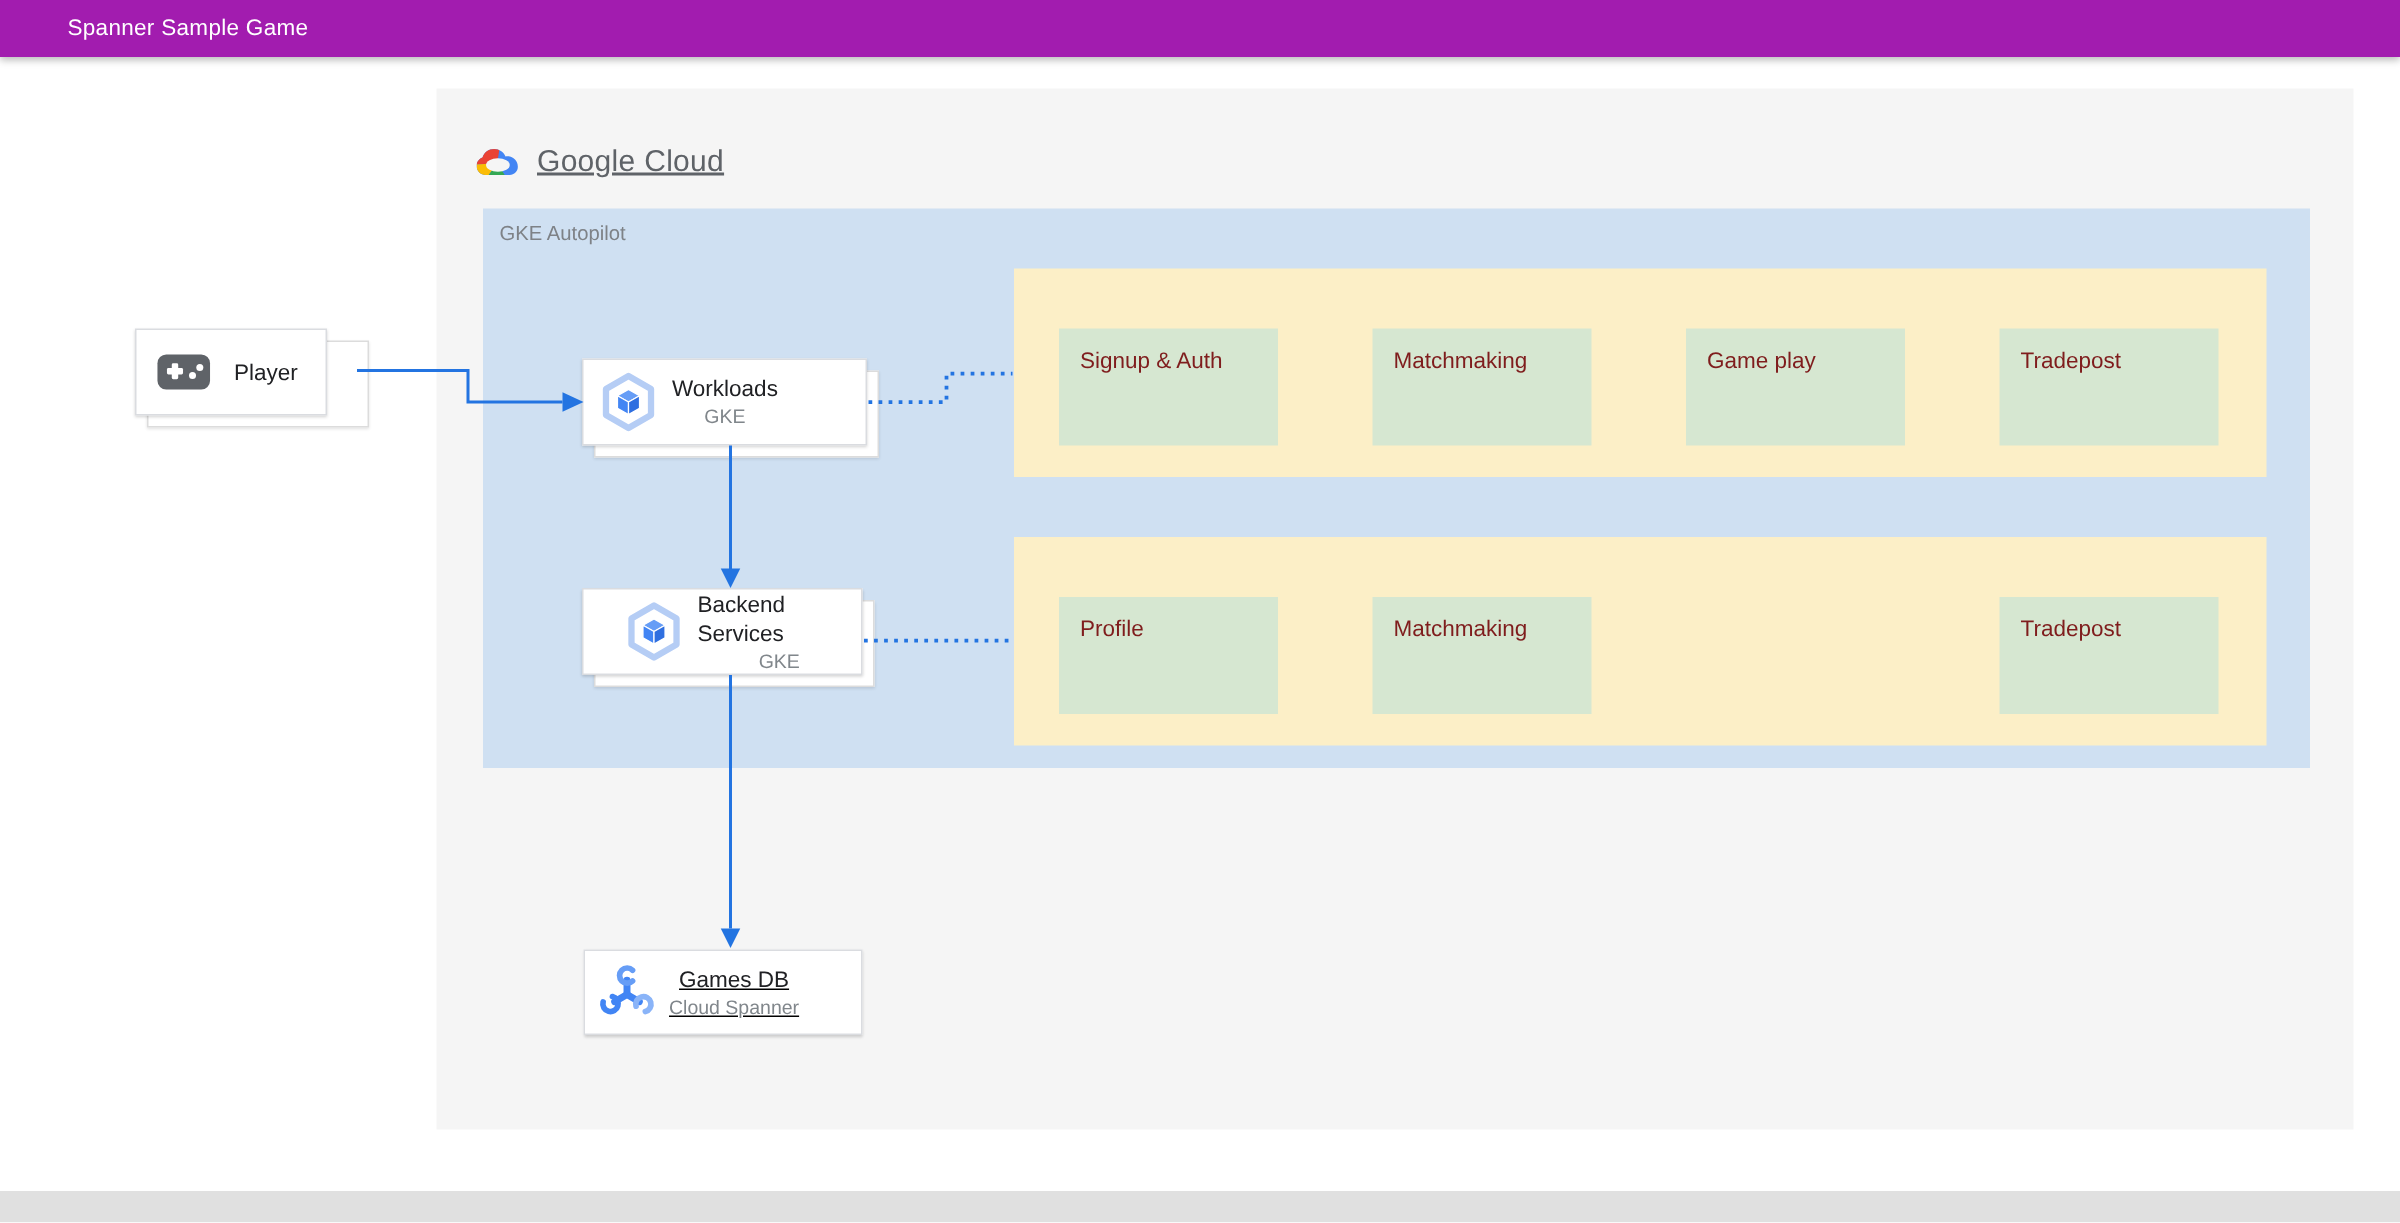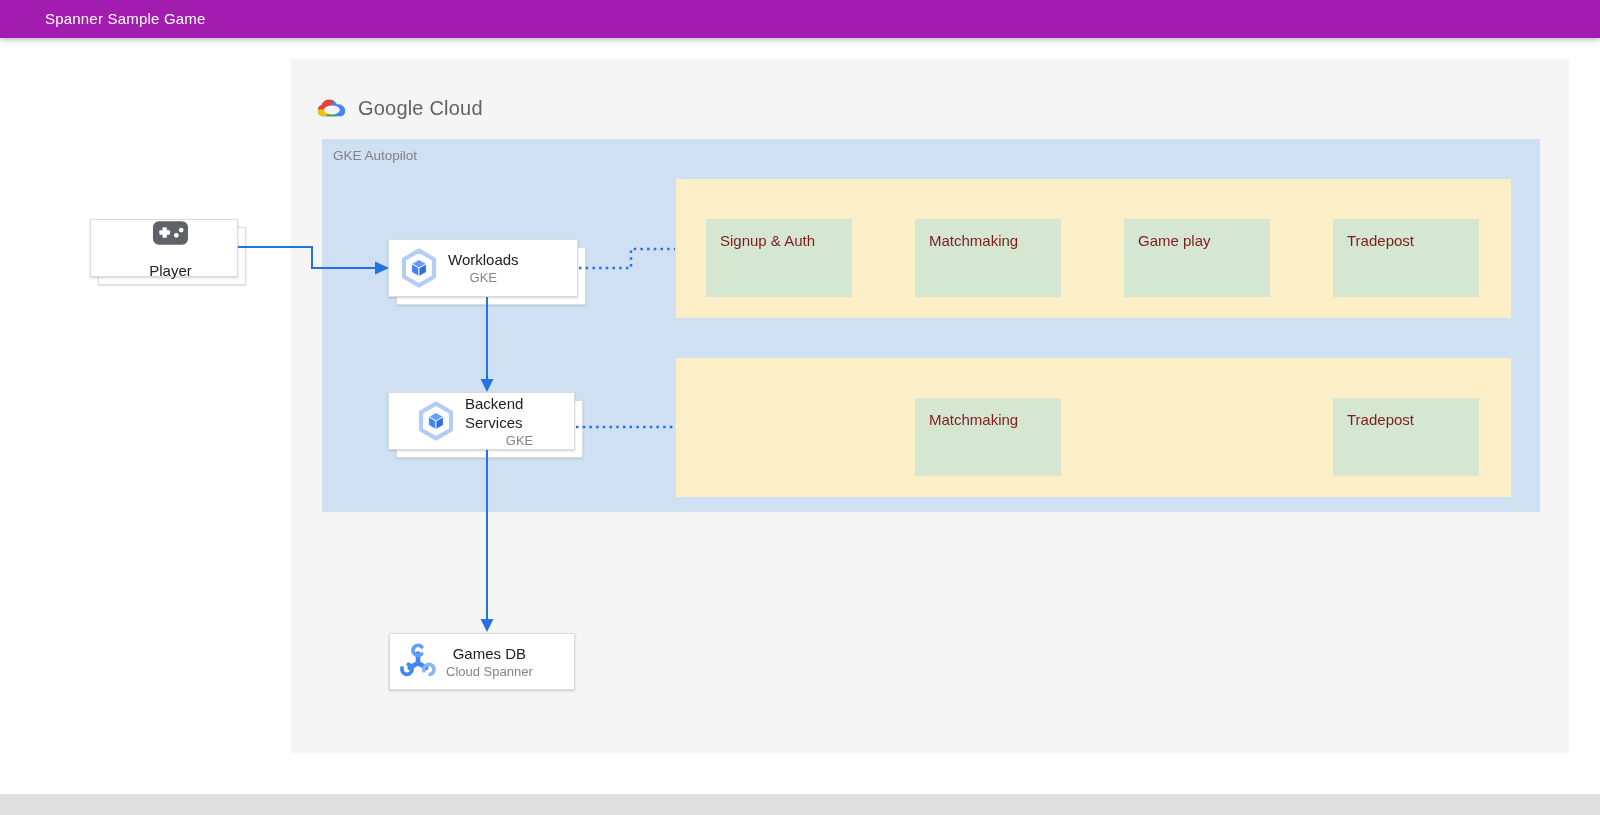--- a/index.html
+++ b/index.html
@@ -11,21 +11,21 @@
   .appbar { position:absolute; left:0; top:0; width:1600px; height:38px;
             background:#a21caf; box-shadow:0 2px 5px rgba(0,0,0,.28); z-index:5; }
   .appbar .title { position:absolute; left:45px; top:0; line-height:38px;
                    color:#ffffff; font-size:15px; font-weight:500; letter-spacing:.2px; }
 
   
   .panel { position:absolute; left:291px; top:59px; width:1278px; height:694px; background:#f5f5f5; }
 
   
   .gc-logo { position:absolute; left:316px; top:93px; height:30px; display:flex; align-items:center; gap:11px; }
-  .gc-logo .gc-text { font-size:20px; color:#5f6368; letter-spacing:.2px; }
+  .gc-logo .gc-text { font-size:20px; color:#5f6368; letter-spacing:.2px;text-decoration:underline; }
 
   
   .gkebox { position:absolute; left:322px; top:139px; width:1218px; height:373px; background:#cfe0f2; }
   .gkebox .gkelabel { position:absolute; left:11px; top:9px; font-size:13.5px; color:#7e8287; }
 
   
   .yrow { position:absolute; width:835px; height:139px; background:#fcefc7; }
   .yrow.r1 { left:676px; top:179px; }
   .yrow.r2 { left:676px; top:358px; }
   .gbox { position:absolute; top:40px; width:146px; height:78px; background:#d6e7d1;
@@ -35,27 +35,27 @@
   
   .card { position:absolute; background:#ffffff; border:1px solid #dadce0;
           box-shadow:0 1px 2px rgba(0,0,0,.18); display:flex; align-items:center; z-index:2; }
   .card-back { position:absolute; background:#ffffff; border:1px solid #dcdcdc;
                box-shadow:0 1px 2px rgba(0,0,0,.12); z-index:1; }
   .card .icon-wrap { flex:0 0 auto; display:flex; align-items:center; justify-content:center; }
   .card .txt { display:flex; flex-direction:column; justify-content:center;align-items:center; }
   .card .t1 { font-size:15px; color:#202124; line-height:19px; }
   .card .t2 { font-size:13px; color:#80868b; line-height:17px; }
 
-  .player-card  { left:90px;  top:219px; width:148px; height:58px; padding-left:13px; gap:15px;flex-direction:column; }
+  .player-card  { left:90px;  top:219px; width:128px; height:58px; padding-left:13px; gap:15px; }
   .player-back  { left:98px;  top:227px; width:148px; height:58px; }
   .work-card    { left:388px; top:239px; width:190px; height:58px; padding-left:9px;  gap:8px; }
   .work-back    { left:396px; top:247px; width:190px; height:58px; }
   .backend-card { left:388px; top:392px; width:187px; height:58px; padding-left:26px;  gap:8px; }
   .backend-back { left:396px; top:400px; width:187px; height:58px; }
-  .gamesdb-card { left:389px; top:633px; width:186px; height:57px; padding-left:9px;  gap:9px; }
+  .gamesdb-card { left:389px; top:633px; width:186px; height:57px; padding-left:9px;  gap:9px;text-decoration:underline; }
 
   
   svg.overlay { position:absolute; left:0; top:0; width:1600px; height:815px; z-index:3; pointer-events:none; }
   .conn  { stroke:#2374e1; stroke-width:2; fill:none; }
   .conn-dot { stroke:#2374e1; stroke-width:2.5; fill:none; stroke-dasharray:2.5 4.2; }
   .arrowhead { fill:#2374e1; }
 
   
   .footer { position:absolute; left:0; top:794px; width:1600px; height:21px; background:#e0e0e0; }
 </style>
@@ -95,20 +95,21 @@
   </div>
 
   <div class="yrow r1">
     <div class="gbox c0">Signup &amp; Auth</div>
     <div class="gbox c1">Matchmaking</div>
     <div class="gbox c2">Game play</div>
     <div class="gbox c3">Tradepost</div>
   </div>
 
   <div class="yrow r2">
+    <div class="gbox c0">Profile</div>
     <div class="gbox c1">Matchmaking</div>
     <div class="gbox c3">Tradepost</div>
   </div>
 
   <div class="card-back player-back"></div>
   <div class="card player-card">
     <span class="icon-wrap">
       <svg width="37" height="26" viewBox="0 0 38 26">
         <rect x="1" y="1" width="36" height="24" rx="6" fill="#5f6368"></rect>
         <rect x="7.5" y="10.3" width="11" height="4.4" rx="1" fill="#ffffff"></rect>

